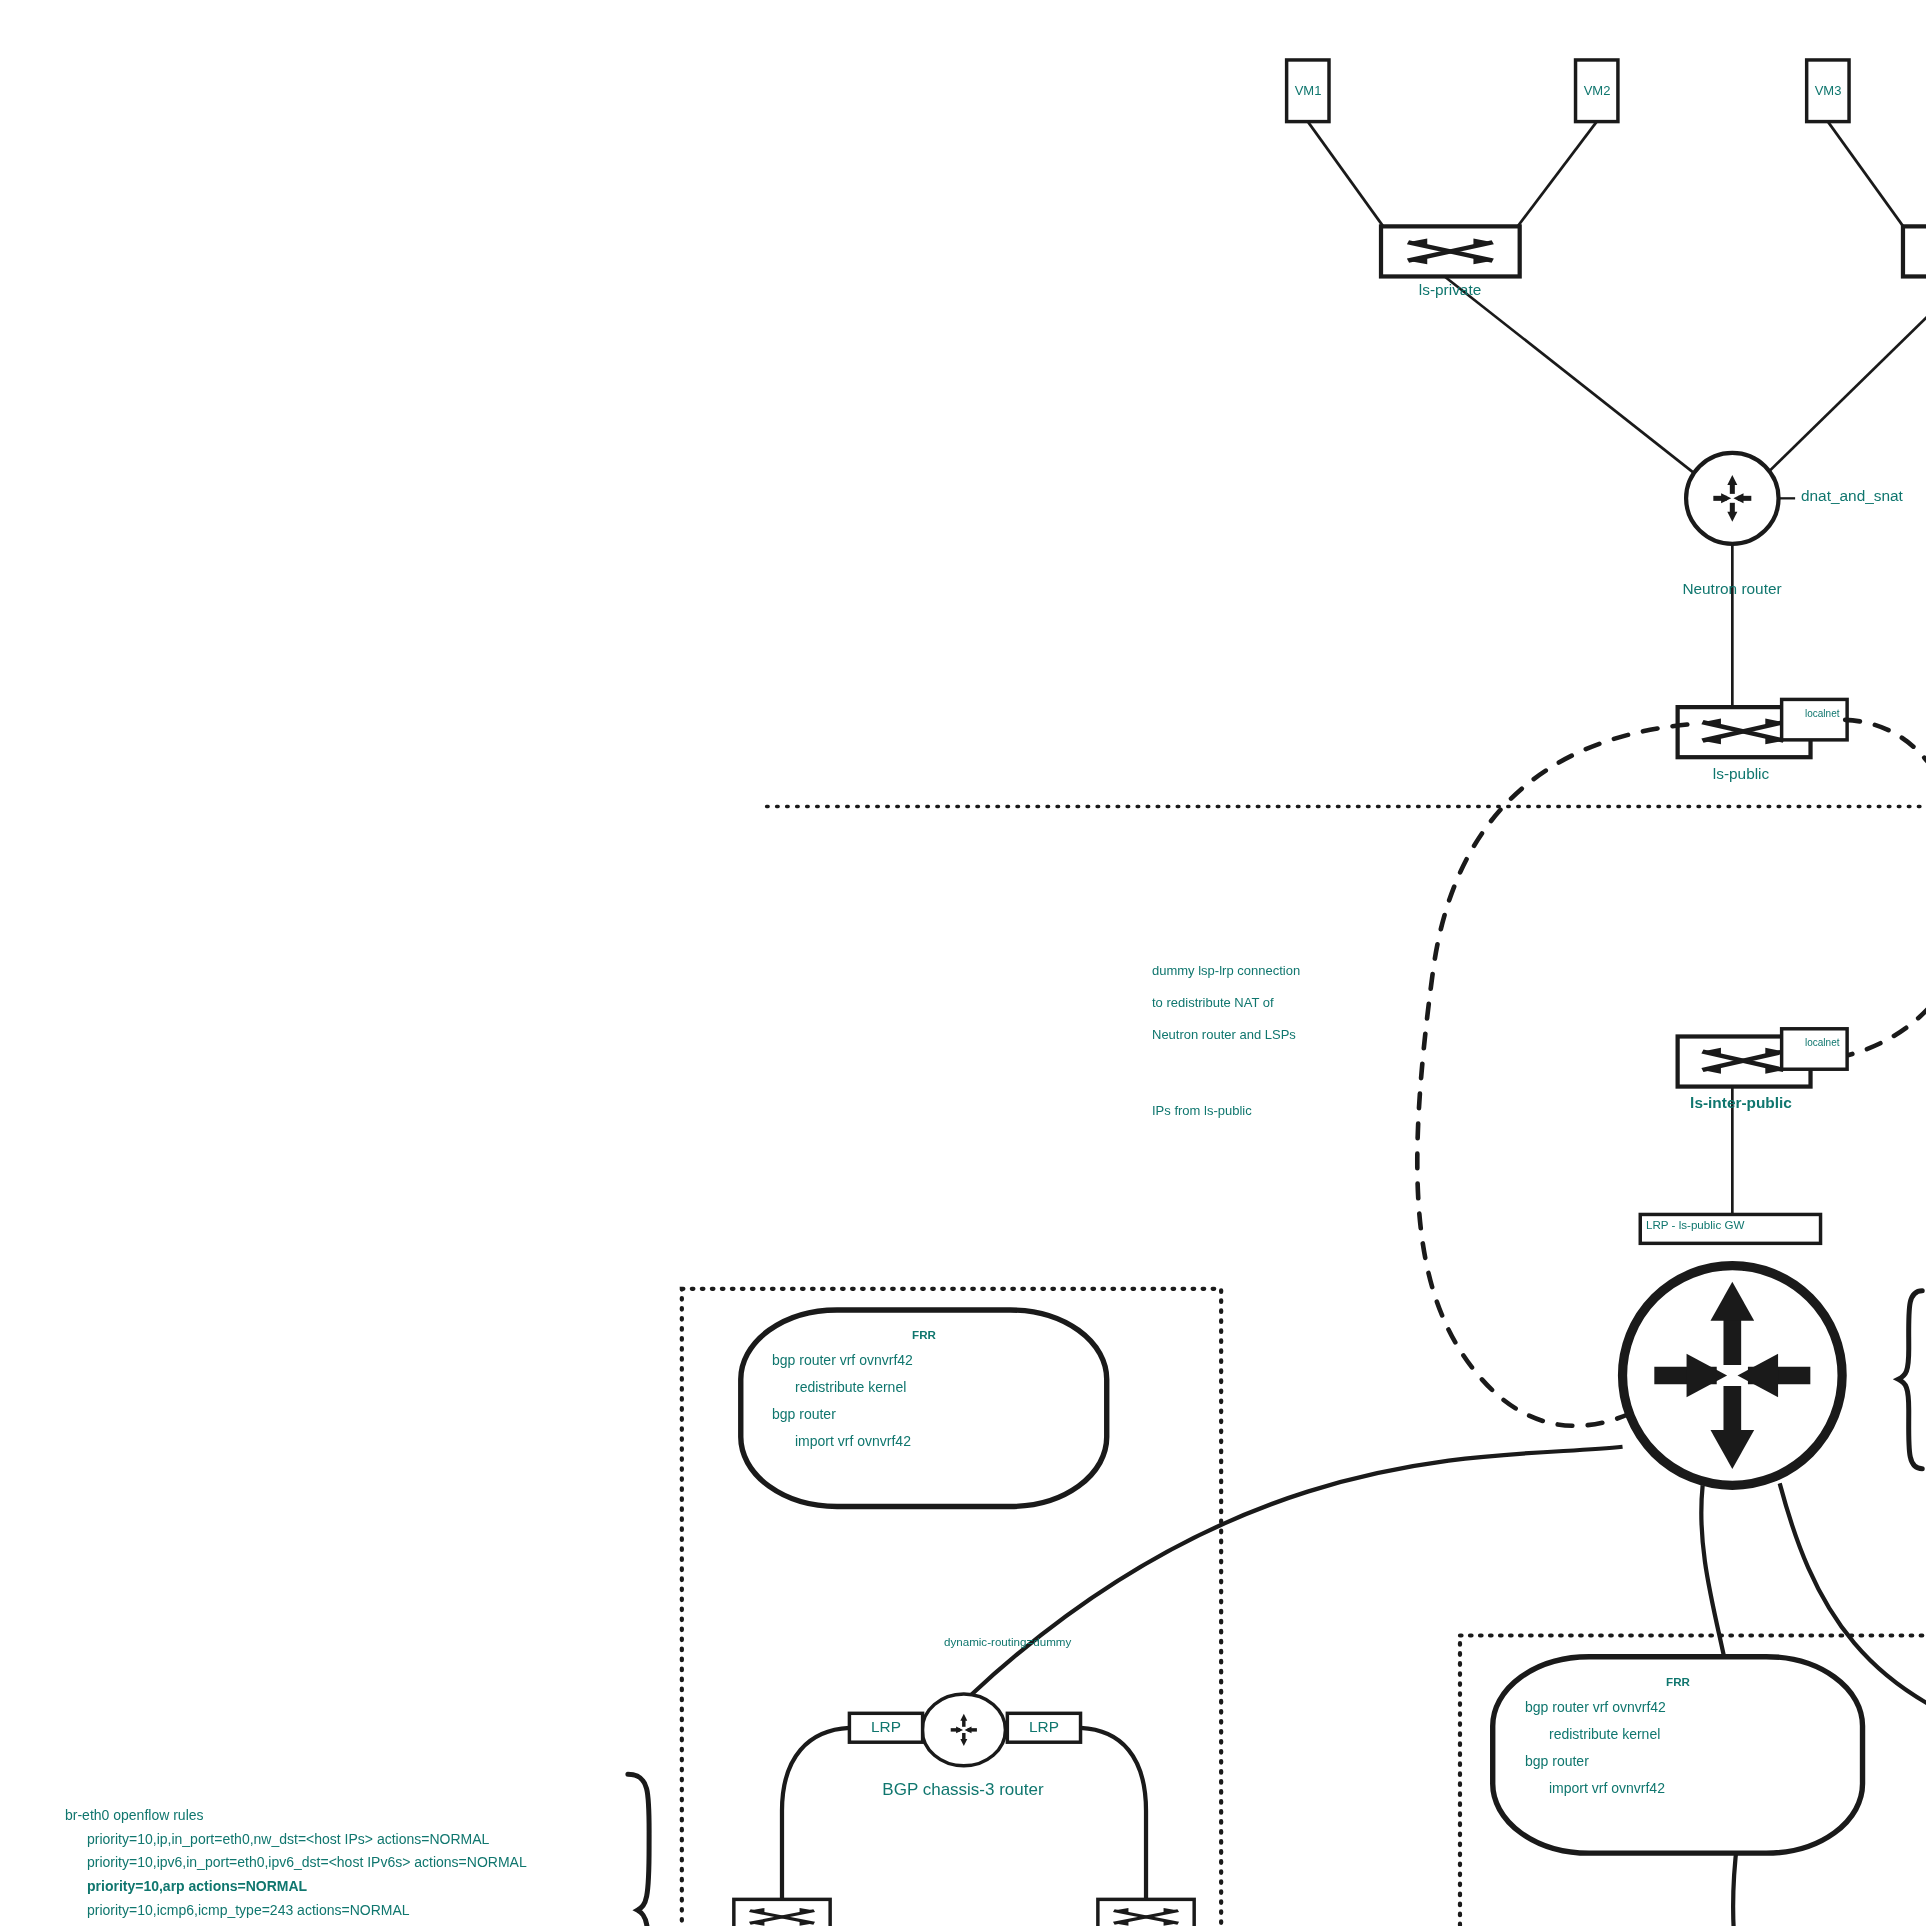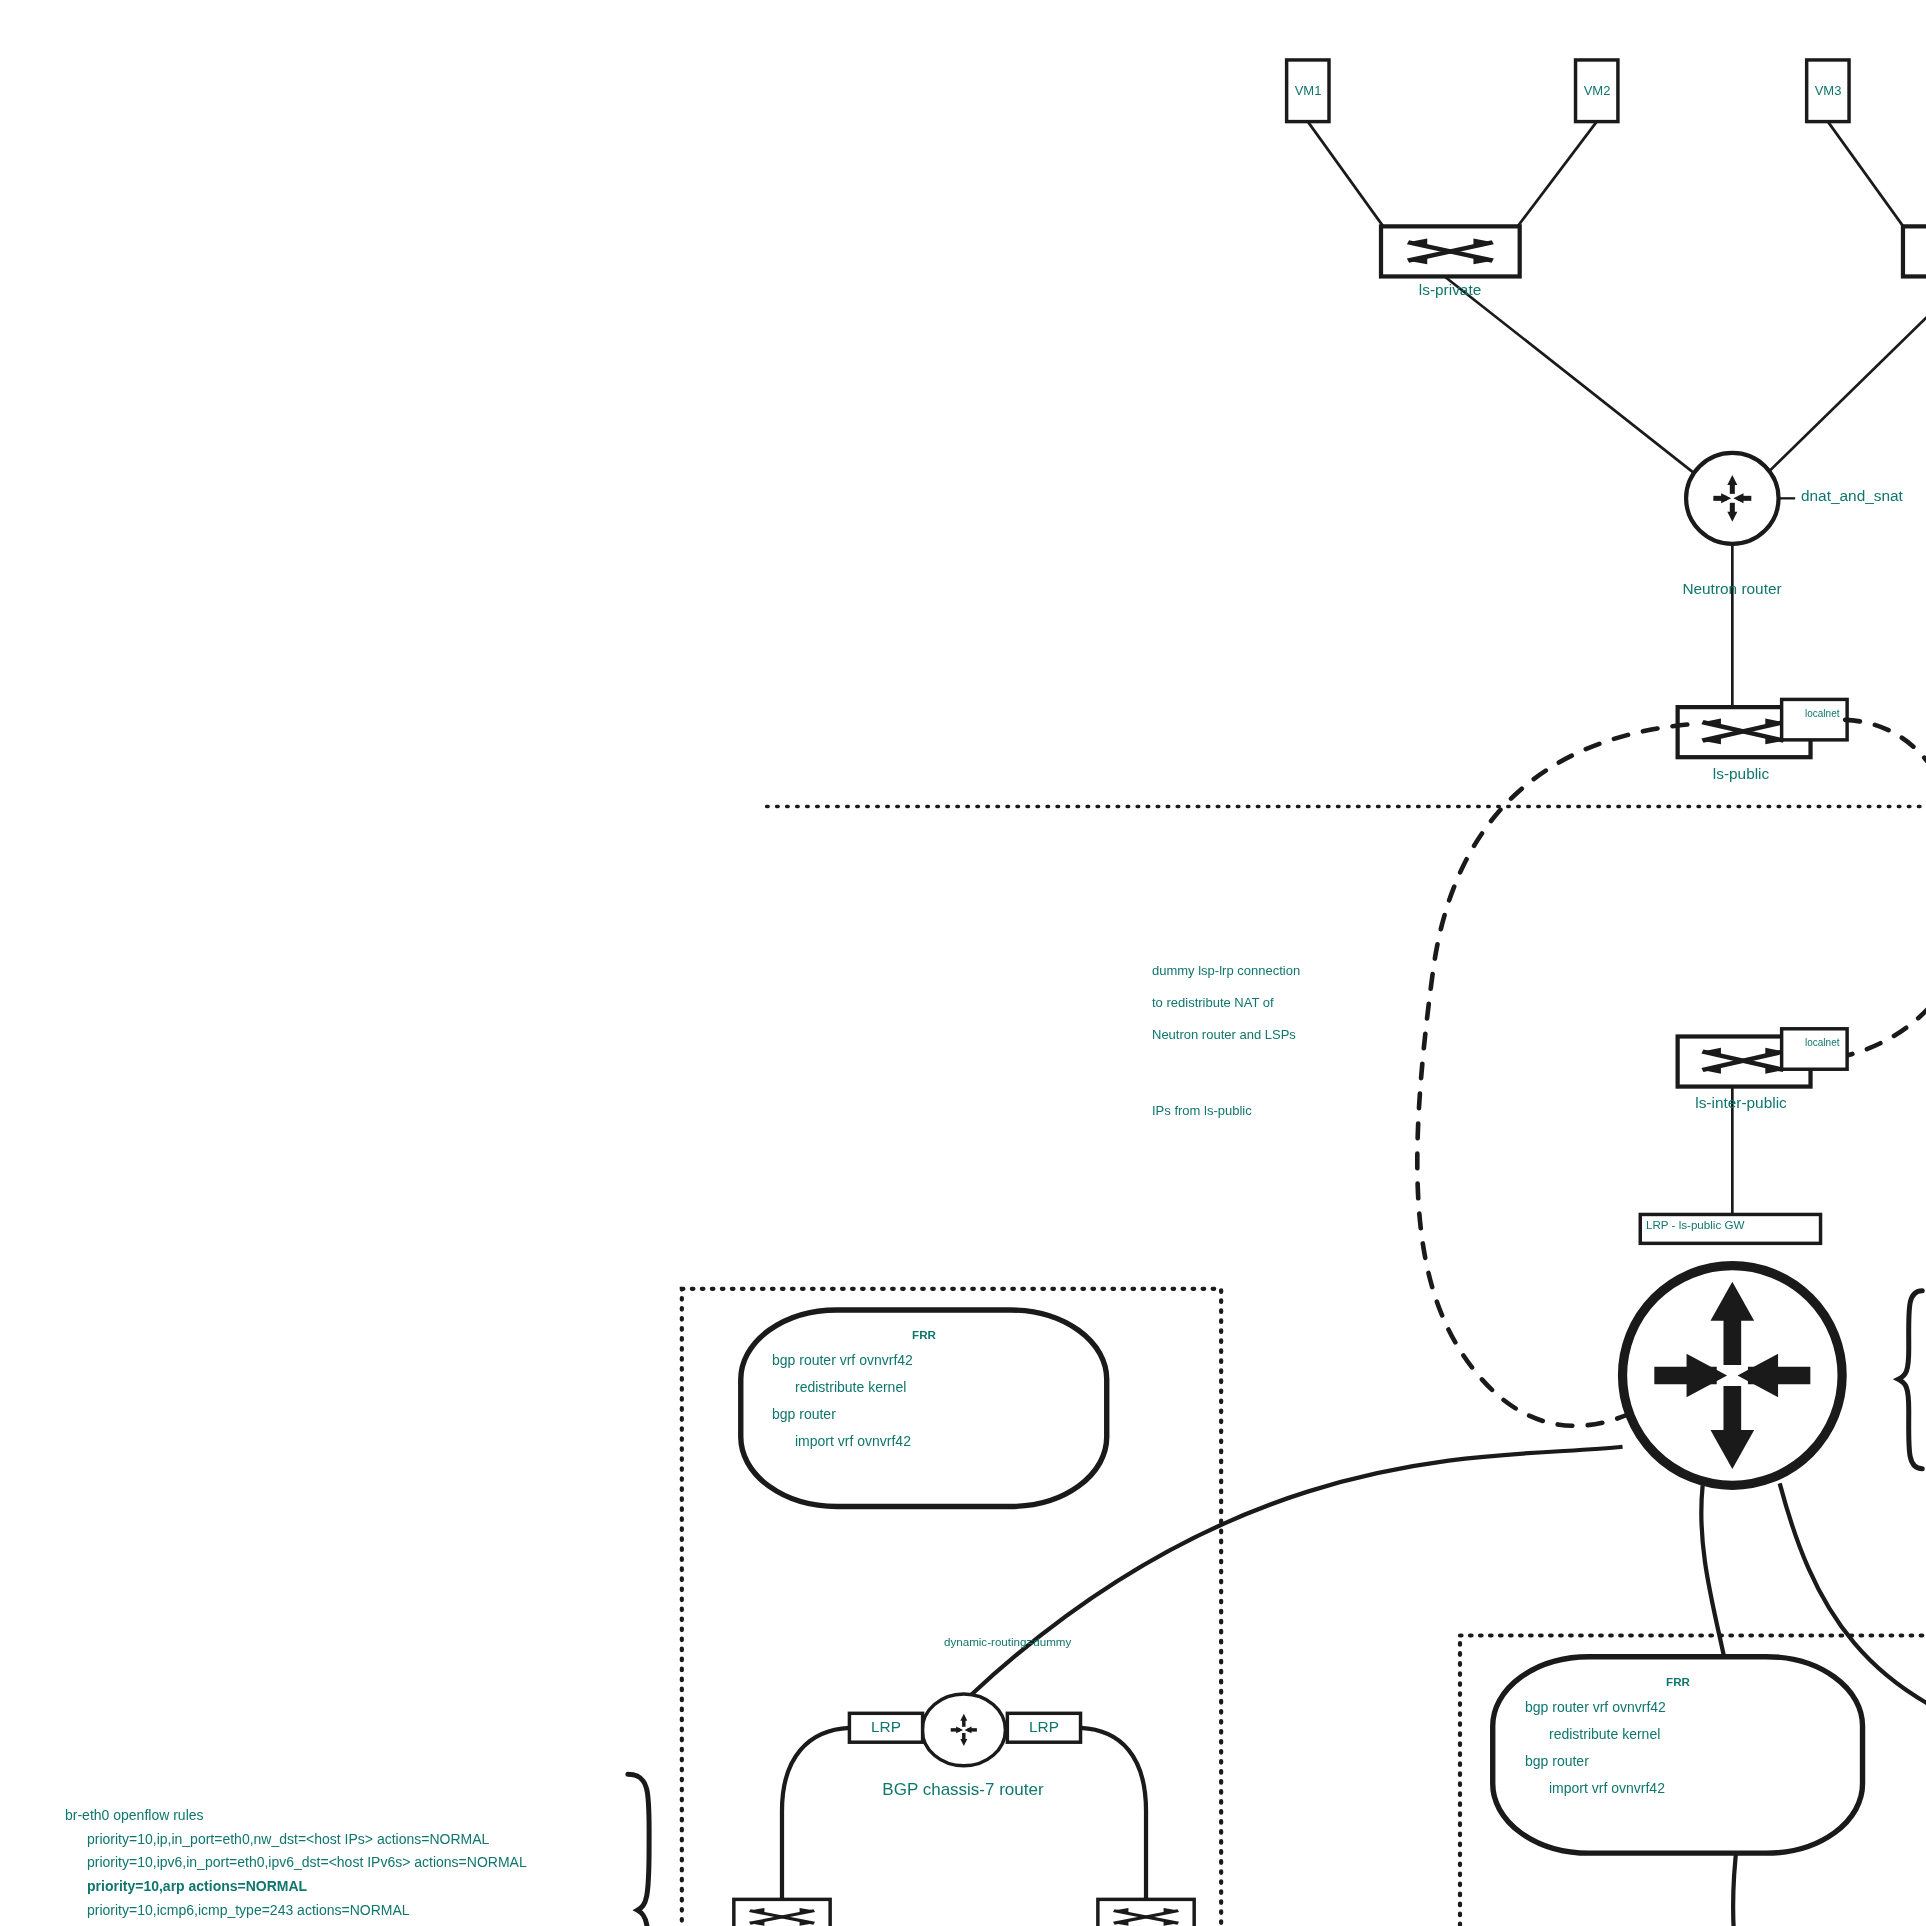--- a/index.html
+++ b/index.html
@@ -272,42 +272,42 @@
 </svg>
 
 <div class="lbl t-vm ctr" style="left:1308px;top:83px;">VM1</div>
 <div class="lbl t-vm ctr" style="left:1597px;top:83px;">VM2</div>
 <div class="lbl t-vm ctr" style="left:1828px;top:83px;">VM3</div>
 
 <div class="lbl t-node ctr" style="left:1450px;top:281px;">ls-private</div>
 
 <div class="lbl t-node ctr" style="left:1741px;top:765px;">ls-public</div>
 <div class="lbl t-small" style="left:1789px;top:708px;">localnet</div>
-<div class="lbl t-node ctr" style="left:1741px;top:1094px;">ls-inter-public</div>
+<div class="lbl t-node ctr" style="left:1741px;top:1094px;font-weight:bold;">ls-inter-public</div>
 <div class="lbl t-small" style="left:1789px;top:1037px;">localnet</div>
 
 <div class="lbl t-node" style="left:1801px;top:487px;">dnat_and_snat</div>
 <div class="lbl t-node ctr" style="left:1732px;top:580px;">Neutron router</div>
 
 <div class="lbl t-ann" style="left:1152px;top:963px;">dummy lsp-lrp connection</div>
 <div class="lbl t-ann" style="left:1152px;top:995px;">to redistribute NAT of</div>
 <div class="lbl t-ann" style="left:1152px;top:1027px;">Neutron router and LSPs</div>
 <div class="lbl t-ann" style="left:1152px;top:1059px;margin-top:44px;">IPs from ls-public</div>
 
 <div class="lbl t-dr" style="left:1646px;top:1218px;">LRP - ls-public GW</div>
 
 <div class="lbl t-frrhead ctr" style="left:924px;top:1328px;">FRR</div>
 <div class="lbl t-frr" style="left:772px;top:1352px;">bgp router vrf ovnvrf42</div>
 <div class="lbl t-frr" style="left:795px;top:1379px;">redistribute kernel</div>
 <div class="lbl t-frr" style="left:772px;top:1406px;">bgp router</div>
 <div class="lbl t-frr" style="left:795px;top:1433px;">import vrf ovnvrf42</div>
 <div class="lbl t-dr" style="left:944px;top:1635px;">dynamic-routing=dummy</div>
 <div class="lbl t-node ctr" style="left:886px;top:1718px;">LRP</div>
 <div class="lbl t-node ctr" style="left:1044px;top:1718px;">LRP</div>
-<div class="lbl t-router ctr" style="left:963px;top:1780px;">BGP chassis-7 router</div>
+<div class="lbl t-router ctr" style="left:963px;top:1780px;">BGP chassis-3 router</div>
 
 <div class="lbl t-frrhead ctr" style="left:1678px;top:1675px;">FRR</div>
 <div class="lbl t-frr" style="left:1525px;top:1699px;">bgp router vrf ovnvrf42</div>
 <div class="lbl t-frr" style="left:1549px;top:1726px;">redistribute kernel</div>
 <div class="lbl t-frr" style="left:1525px;top:1753px;">bgp router</div>
 <div class="lbl t-frr" style="left:1549px;top:1780px;">import vrf ovnvrf42</div>
 
 <div class="lbl t-mono" style="left:65px;top:1807px;">br-eth0 openflow rules</div>
 <div class="lbl t-mono" style="left:87px;top:1831px;">priority=10,ip,in_port=eth0,nw_dst=&lt;host IPs&gt; actions=NORMAL</div>
 <div class="lbl t-mono" style="left:87px;top:1854px;">priority=10,ipv6,in_port=eth0,ipv6_dst=&lt;host IPv6s&gt; actions=NORMAL</div>

